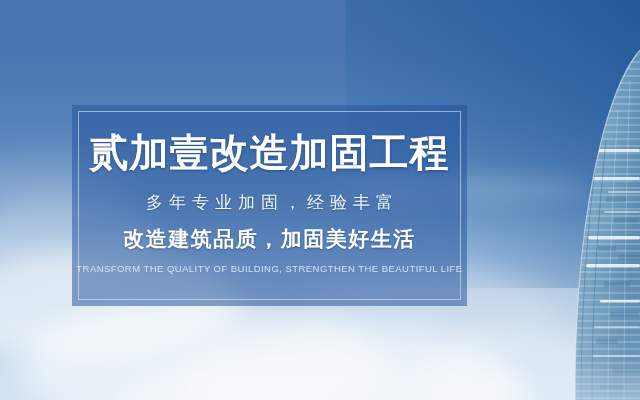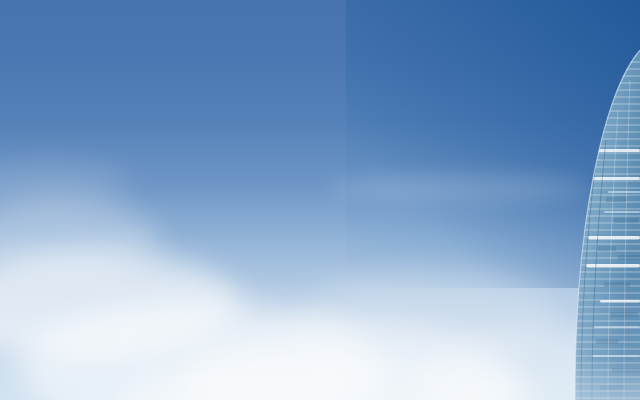--- a/index.html
+++ b/index.html
@@ -286,14 +286,23 @@
           <path d="M82,30 C78,140 76,250 76,350"></path>
         </g>
 
         <rect x="0" y="230" width="92" height="120" fill="url(#hazeGrad)"></rect>
       </g>
 
       <path d="M92,0 C74,22 62,54 52,96 C34,170 27,260 27,350" fill="none" stroke="#e3eff8" stroke-opacity="0.55" stroke-width="1.2"></path>
     </svg>
   </div>
 
+  <div class="panel">
+    <div class="panel-inner-border"></div>
+    <div class="panel-content">
+      <div class="title-main">贰加壹改造加固工程</div>
+      <div class="title-sub">多年专业加固，经验丰富</div>
+      <div class="title-slogan">改造建筑品质，加固美好生活</div>
+      <div class="title-en">TRANSFORM THE QUALITY OF BUILDING, STRENGTHEN THE BEAUTIFUL LIFE</div>
+    </div>
+  </div>
 
 </div>
 
 </body></html>

